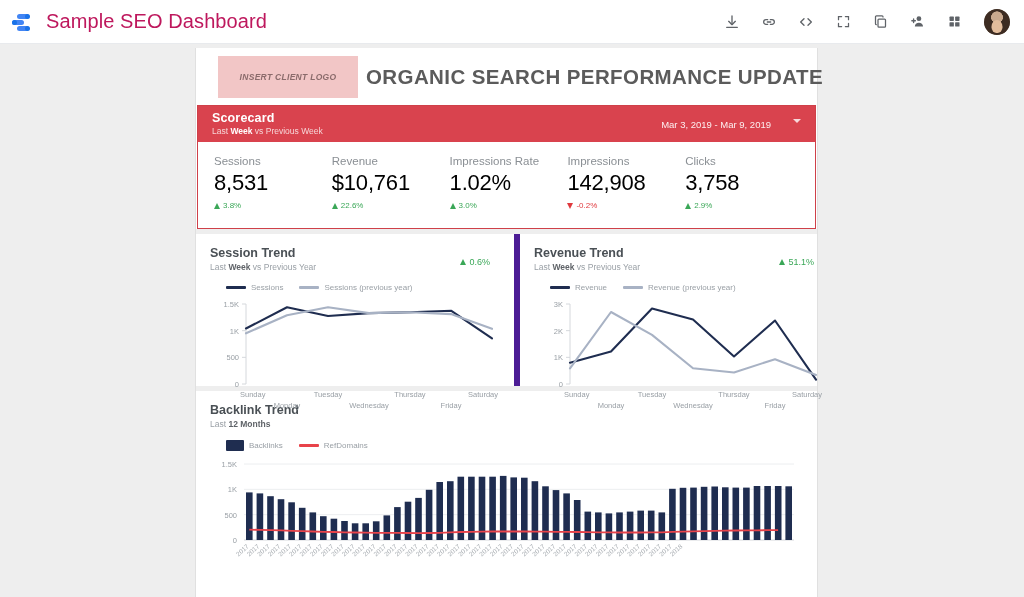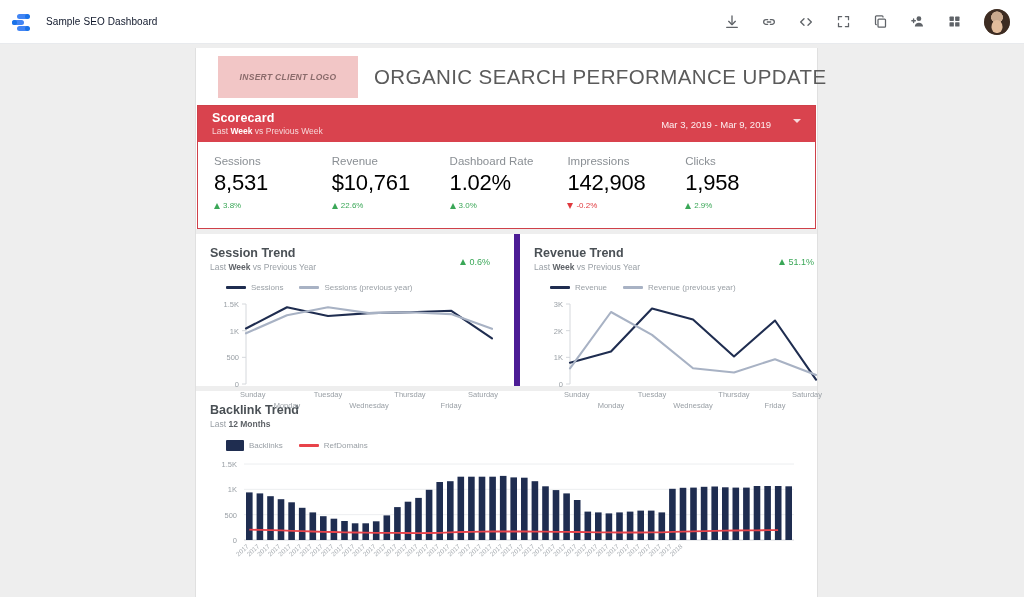--- a/index.html
+++ b/index.html
@@ -28,21 +28,21 @@
   .ds-logo i.b2 { top: 11px; left: 4px;  width: 12px; }
   .ds-logo i.b3 { top: 17px; left: 9px;  width: 12px; }
   .ds-logo u {
     position: absolute; width: 5px; height: 5px; border-radius: 50%;
     background: #1a73e8; display: block;
   }
   .ds-logo u.d1 { top: 5px;  left: 17px; }
   .ds-logo u.d2 { top: 11px; left: 4px; }
   .ds-logo u.d3 { top: 17px; left: 17px; }
   .app-title {
-    font-size: 10px; color: #0f172a; letter-spacing: .1px;
+    font-size: 20px; color: #be185d; letter-spacing: .1px;
   }
   .appbar-spacer { flex: 1 1 auto; }
   .tools { display: flex; align-items: center; gap: 11px; }
   .tool {
     width: 26px; height: 26px; display: flex; align-items: center;
     justify-content: center; color: #5f6368; cursor: pointer;
   }
   .tool svg { display: block; }
   .avatar {
     width: 26px; height: 26px; border-radius: 50%;
@@ -81,22 +81,22 @@
   .logo-ph {
     width: 140px; height: 42px; background: #f2c6c6;
     display: flex; align-items: center; justify-content: center;
     flex: 0 0 auto;
   }
   .logo-ph span {
     font-size: 8.5px; color: #8a6b6b; font-style: italic;
     font-weight: bold; letter-spacing: .3px;
   }
   .report-title {
-    margin-left: 16px; font-size: 20.5px; color: #5b5b5b;
-    font-weight: 400; letter-spacing: .4px; white-space: nowrap;
+    margin-left: 8px; font-size: 20.5px; color: #5b5b5b;
+    font-weight: 700; letter-spacing: .4px; white-space: nowrap;
   }
 
   
   .scorecard-block {
     margin: 0 1px; border: 1px solid #cf4049; flex: 0 0 auto;
   }
   .sc-header {
     background: #d9434e; height: 36px;
     display: flex; align-items: center; padding: 14px 14px;
     color: #fff;
@@ -285,38 +285,38 @@
         </div>
         <div class="kpi">
           <div class="kpi-label">Revenue</div>
           <div class="kpi-value">$10,761</div>
           <div class="kpi-delta up">
               <span class="arrow"></span>
               <span>22.6%</span>
             </div>
         </div>
         <div class="kpi">
-          <div class="kpi-label">Dashboard Rate</div>
+          <div class="kpi-label">Impressions Rate</div>
           <div class="kpi-value">1.02%</div>
           <div class="kpi-delta up">
               <span class="arrow"></span>
               <span>3.0%</span>
             </div>
         </div>
         <div class="kpi">
           <div class="kpi-label">Impressions</div>
           <div class="kpi-value">142,908</div>
           <div class="kpi-delta down">
               <span class="arrow"></span>
               <span>-0.2%</span>
             </div>
         </div>
         <div class="kpi">
           <div class="kpi-label">Clicks</div>
-          <div class="kpi-value">1,958</div>
+          <div class="kpi-value">3,758</div>
           <div class="kpi-delta up">
               <span class="arrow"></span>
               <span>2.9%</span>
             </div>
         </div>
       </div>
     </div>
 
     <div class="gap"></div>
 

